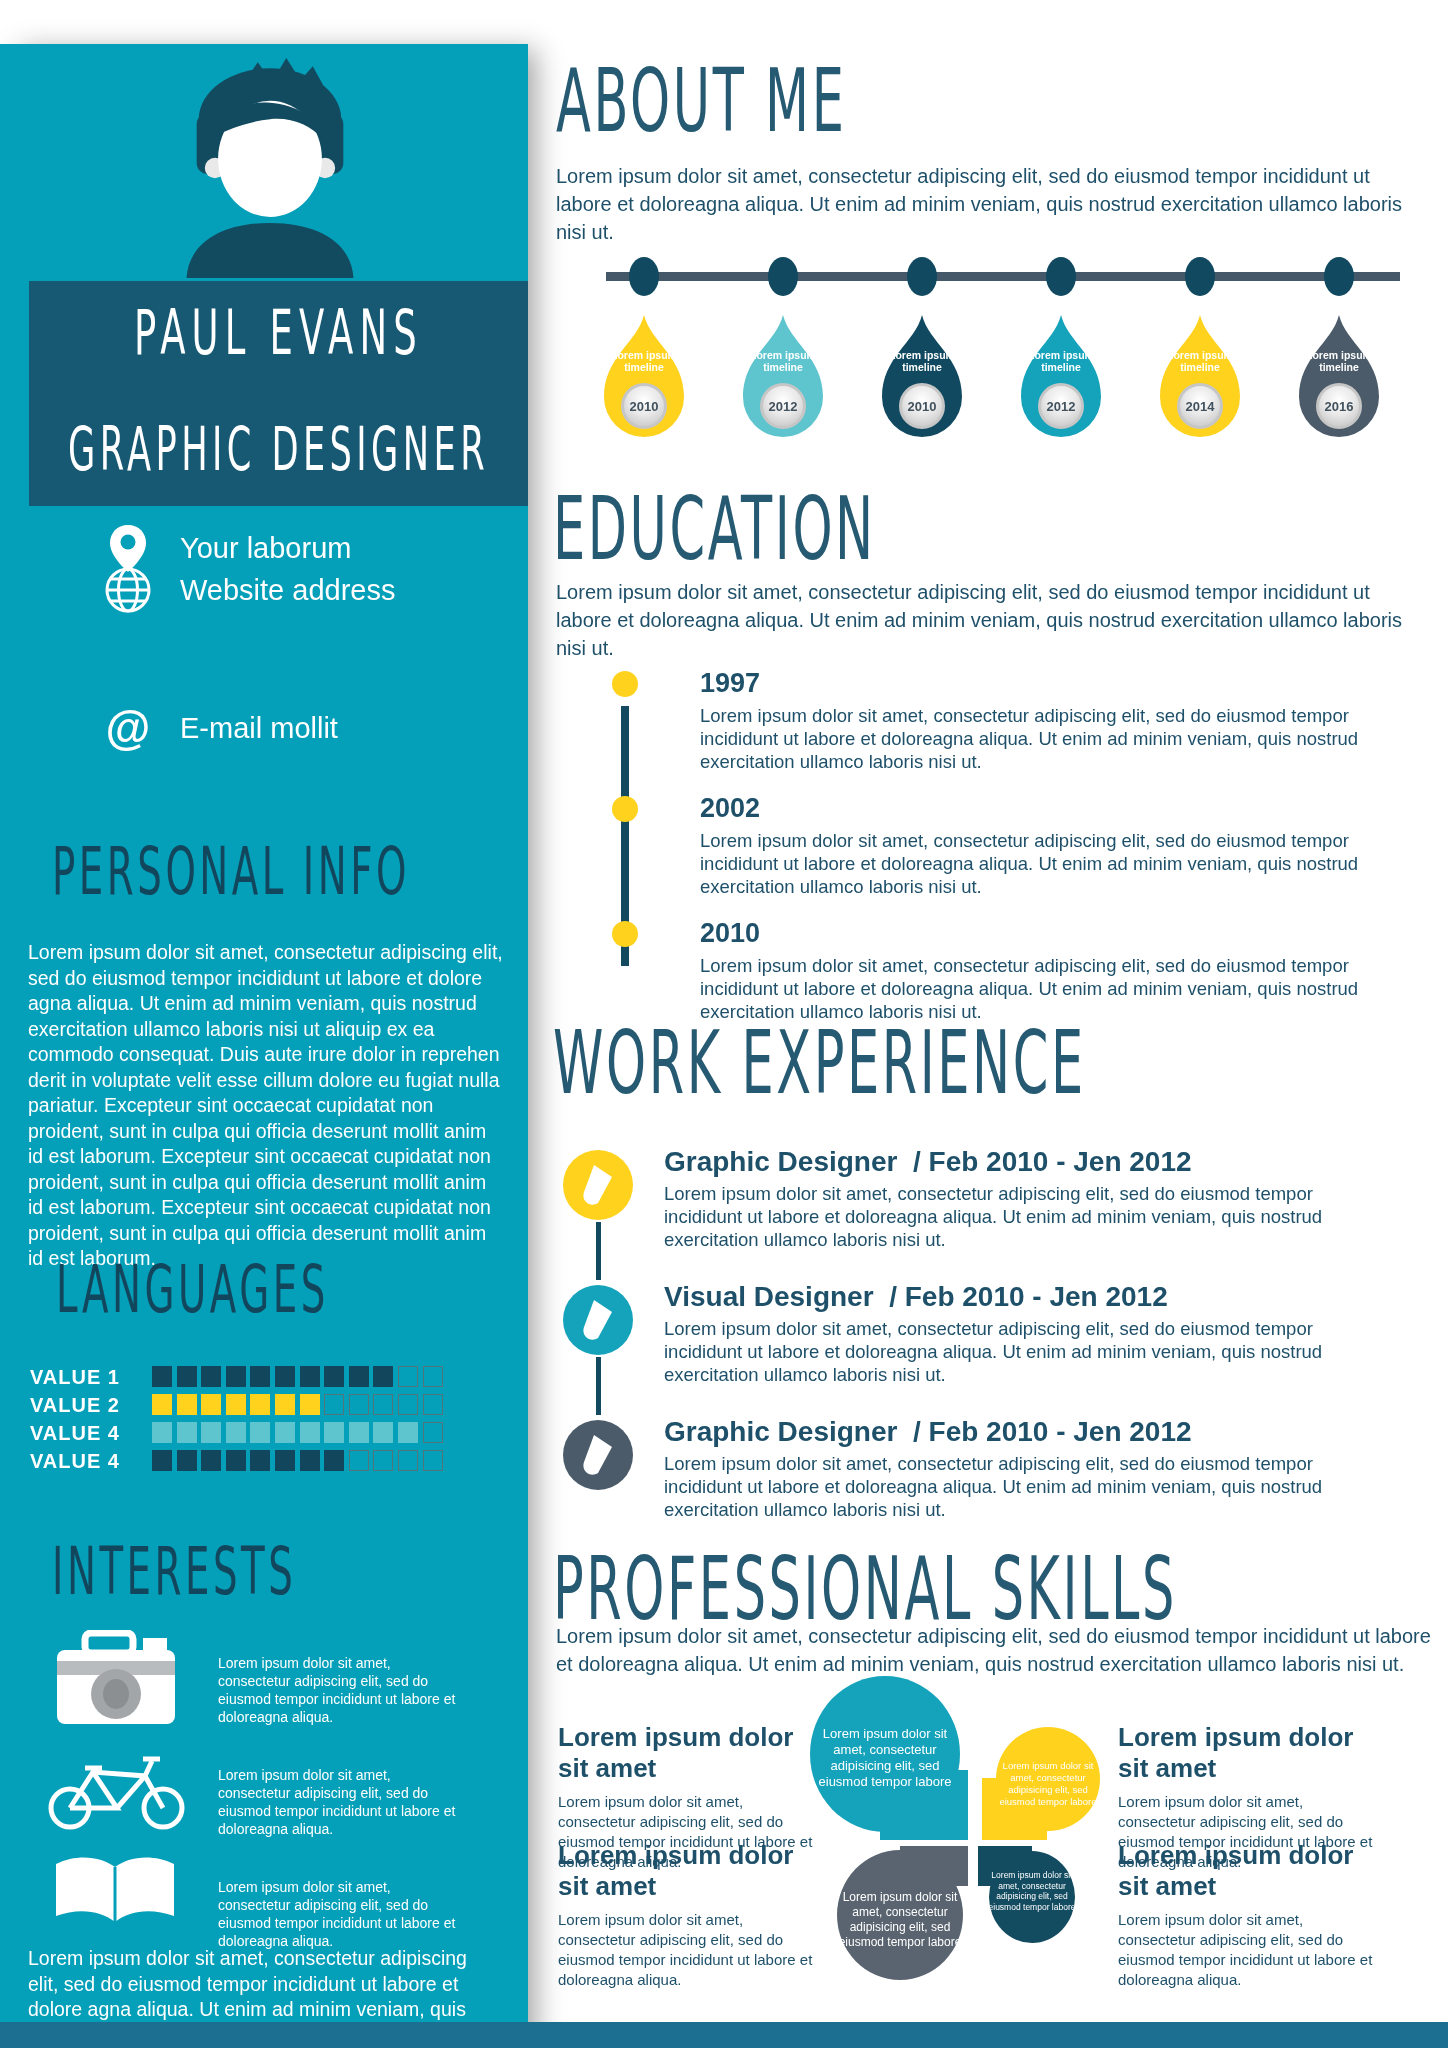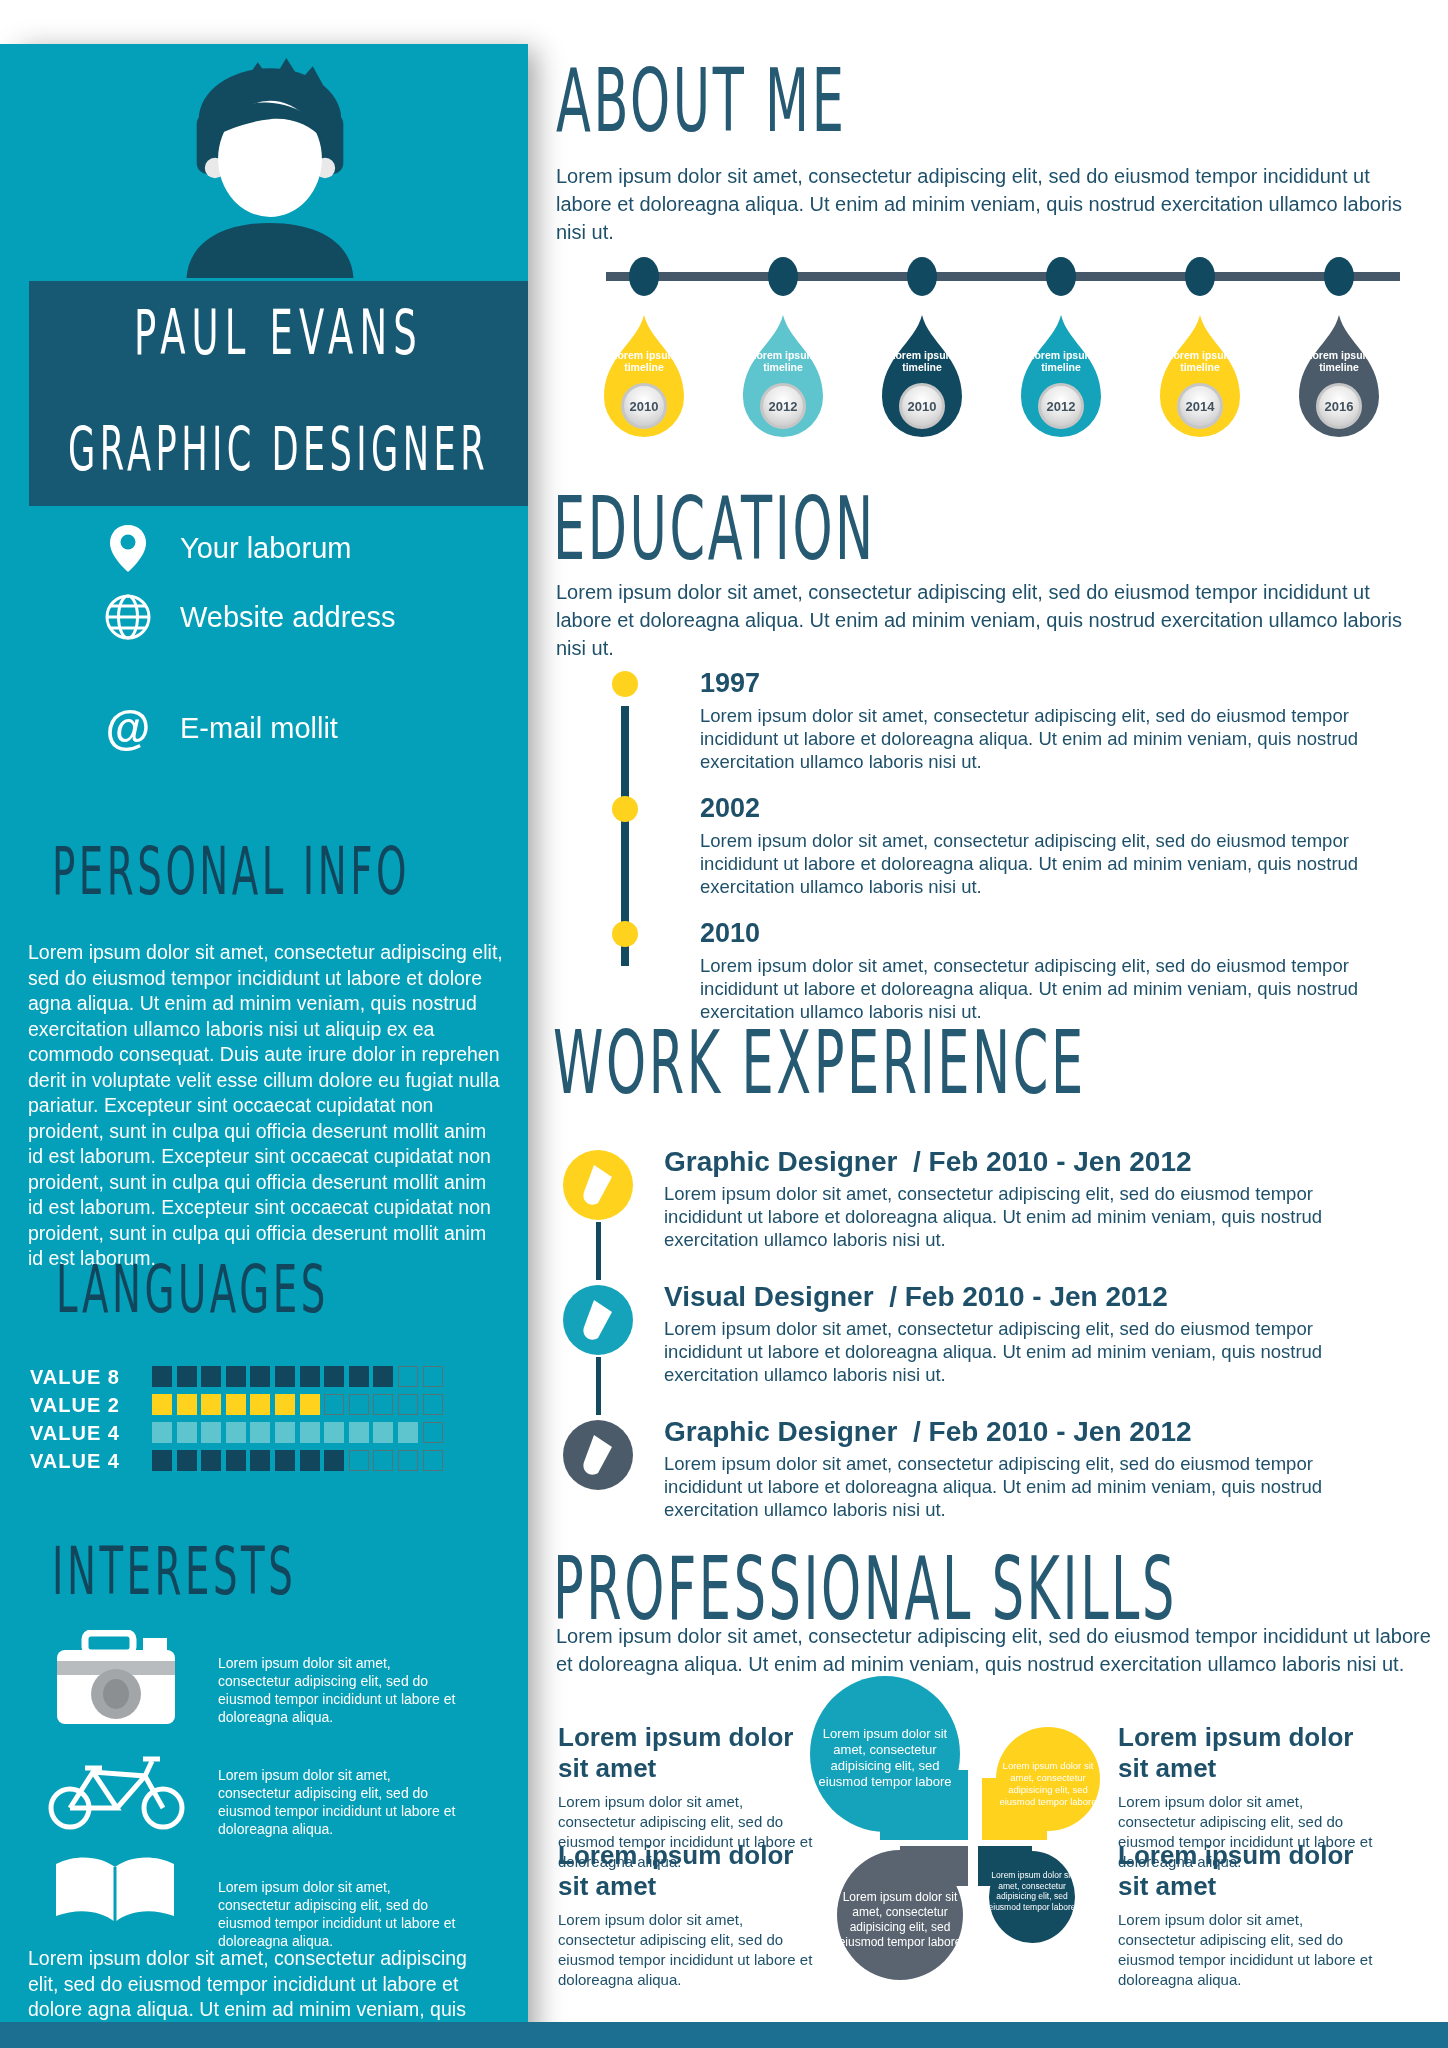--- a/index.html
+++ b/index.html
@@ -96,21 +96,21 @@
 
     <div class="contact-row" style="top:478px">
       <div class="contact-icon">
         <svg width="40" height="50" viewBox="0 0 40 50">
             <path d="M20,2 C9,2 2,10 2,20 C2,34 20,49 20,49 C20,49 38,34 38,20 C38,10 31,2 20,2 Z" fill="#ffffff"></path>
             <circle cx="20" cy="19" r="7.5" fill="#049fb8"></circle>
           </svg>
       </div>
       <div class="contact-label">Your laborum</div>
     </div>
-    <div class="contact-row" style="top:547px">
+    <div class="contact-row" style="top:520px">
       <div class="contact-icon">
         <svg width="48" height="48" viewBox="0 0 48 48" fill="none" stroke="#ffffff" stroke-width="3">
           <circle cx="24" cy="24" r="21"></circle>
             <ellipse cx="24" cy="24" rx="9.5" ry="21"></ellipse>
           <line x1="3" y1="24" x2="45" y2="24"></line>
             <line x1="6" y1="13" x2="42" y2="13"></line>
             <line x1="6" y1="35" x2="42" y2="35"></line>
         </svg>
       </div>
       <div class="contact-label">Website address</div>
@@ -120,21 +120,21 @@
         <span style="color:#fff;font-size:46px;font-weight:bold;line-height:46px;">@</span>
       </div>
       <div class="contact-label">E-mail mollit</div>
     </div>
 
     <div class="abs script side-heading" style="left:52px;top:788px;">Personal info</div>
     <div class="abs side-par" style="left:28px;top:896px;width:478px;">Lorem ipsum dolor sit amet, consectetur adipiscing elit, sed do eiusmod tempor incididunt ut labore et dolore agna aliqua. Ut enim ad minim veniam, quis nostrud exercitation ullamco laboris nisi ut aliquip ex ea commodo consequat. Duis aute irure dolor in reprehen derit in voluptate velit esse cillum dolore eu fugiat nulla pariatur. Excepteur sint occaecat cupidatat non proident, sunt in culpa qui officia deserunt mollit anim  id est laborum. Excepteur sint occaecat cupidatat non proident, sunt in culpa qui officia deserunt mollit anim  id est laborum. Excepteur sint occaecat cupidatat non proident, sunt in culpa qui officia deserunt mollit anim  id est laborum.</div>
 
     <div class="abs script side-heading" style="left:56px;top:1206px;">Languages</div>
     <div class="lang-row" style="top:1322px">
-      <div class="lang-label">VALUE 8</div>
+      <div class="lang-label">VALUE 1</div>
       <div class="lang-squares">
           <div class="sq filled" style="background: rgb(18, 70, 92);"></div>
           <div class="sq filled" style="background: rgb(18, 70, 92);"></div>
           <div class="sq filled" style="background: rgb(18, 70, 92);"></div>
           <div class="sq filled" style="background: rgb(18, 70, 92);"></div>
           <div class="sq filled" style="background: rgb(18, 70, 92);"></div>
           <div class="sq filled" style="background: rgb(18, 70, 92);"></div>
           <div class="sq filled" style="background: rgb(18, 70, 92);"></div>
           <div class="sq filled" style="background: rgb(18, 70, 92);"></div>
           <div class="sq filled" style="background: rgb(18, 70, 92);"></div>

